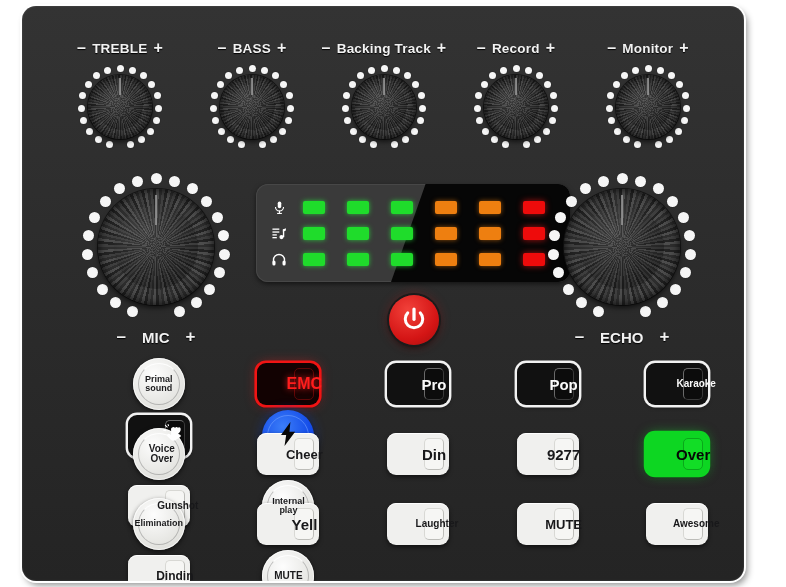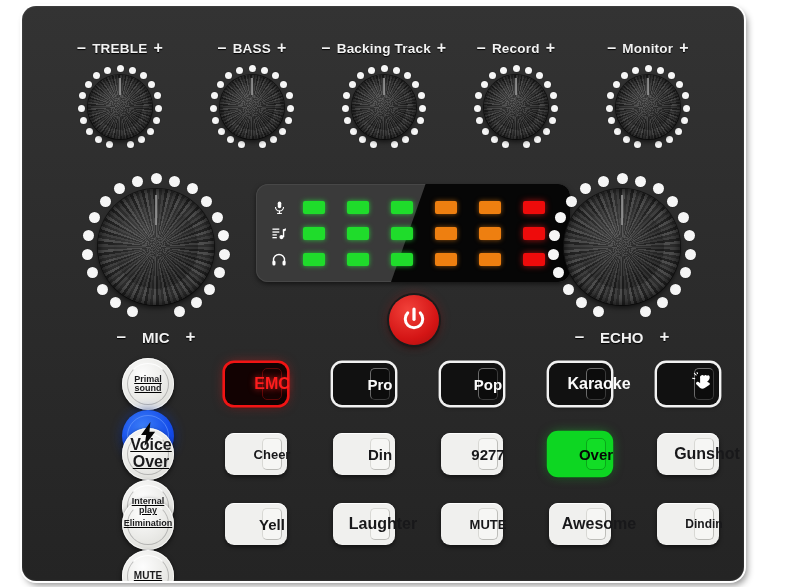--- a/index.html
+++ b/index.html
@@ -195,25 +195,24 @@
     position: absolute;
     left: 72px;
     top: 352px;
     width: 648px;
     display: flex;
     flex-direction: column;
     gap: 12px;
   }
   .pad-row {
     display: grid;
-    grid-template-columns: repeat(6, 1fr);
+    grid-template-columns: repeat(5, 1fr);
     align-items: center;
     justify-items: center;
     height: 58px;
-    text-decoration: underline;
   }
 
   
   .pad {
     width: 62px;
     height: 42px;
     border-radius: 9px;
     display: flex;
     align-items: center;
     justify-content: center;
@@ -300,21 +299,21 @@
   .rpad.blue {
     background: radial-gradient(circle at 40% 32%, #3b7df8, #1249e8 62%, #0b31b8 100%);
     box-shadow: 0 2px 6px rgba(0,0,0,.6), 0 0 12px rgba(25,80,240,.45);
   }
   .rpad.blue::before{
     content:""; position:absolute; inset:5px; border-radius:50%;
     border:1.2px solid rgba(120,165,255,.55);
   }
 
   .sz-9  { font-size: 9px;  }
-  .sz-10 { font-size: 16px; padding-left: 6px; }
+  .sz-10 { font-size: 10px; padding-left: 6px; }
   .sz-11 { font-size: 10px; }
   .sz-12 { font-size: 12px; text-align: right; }
   .sz-13 { font-size: 13px; }
   .sz-15 { font-size: 15px; }
   .sz-16 { font-size: 16px; }
 </style>
 </head>
 <body>
 
 <div id="stage">

